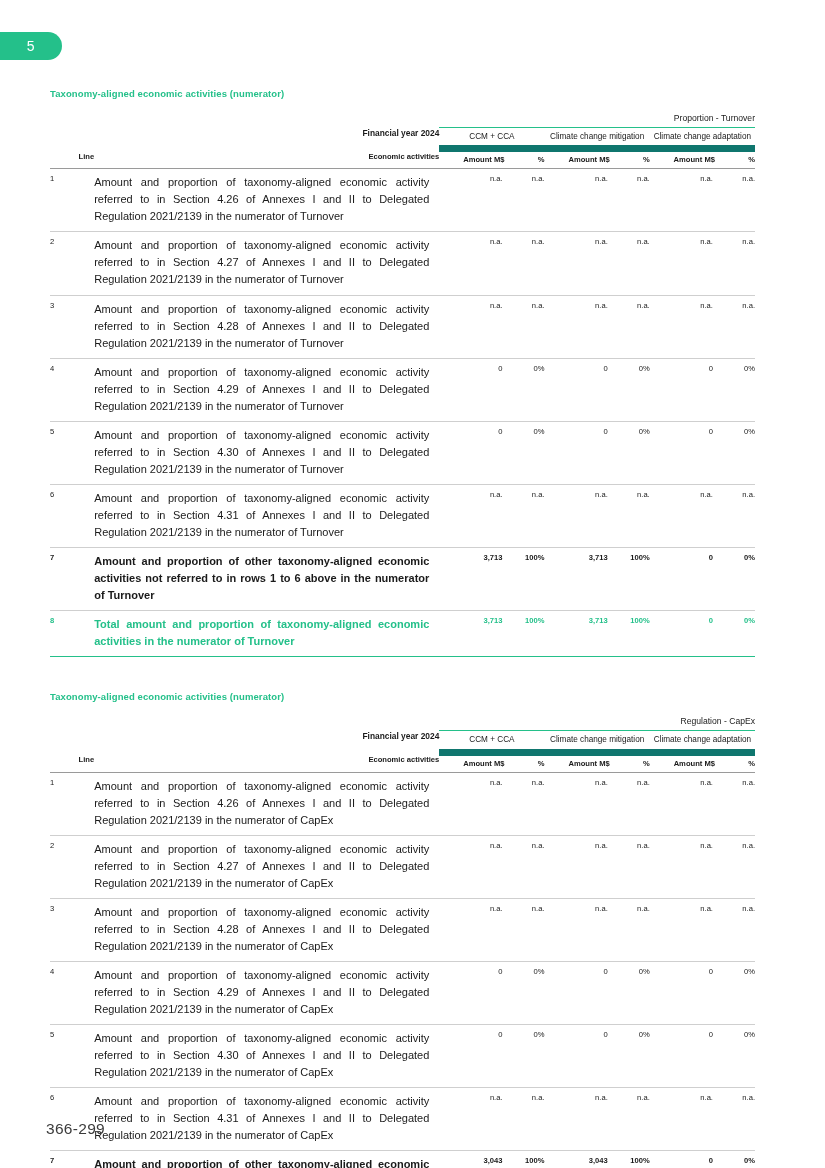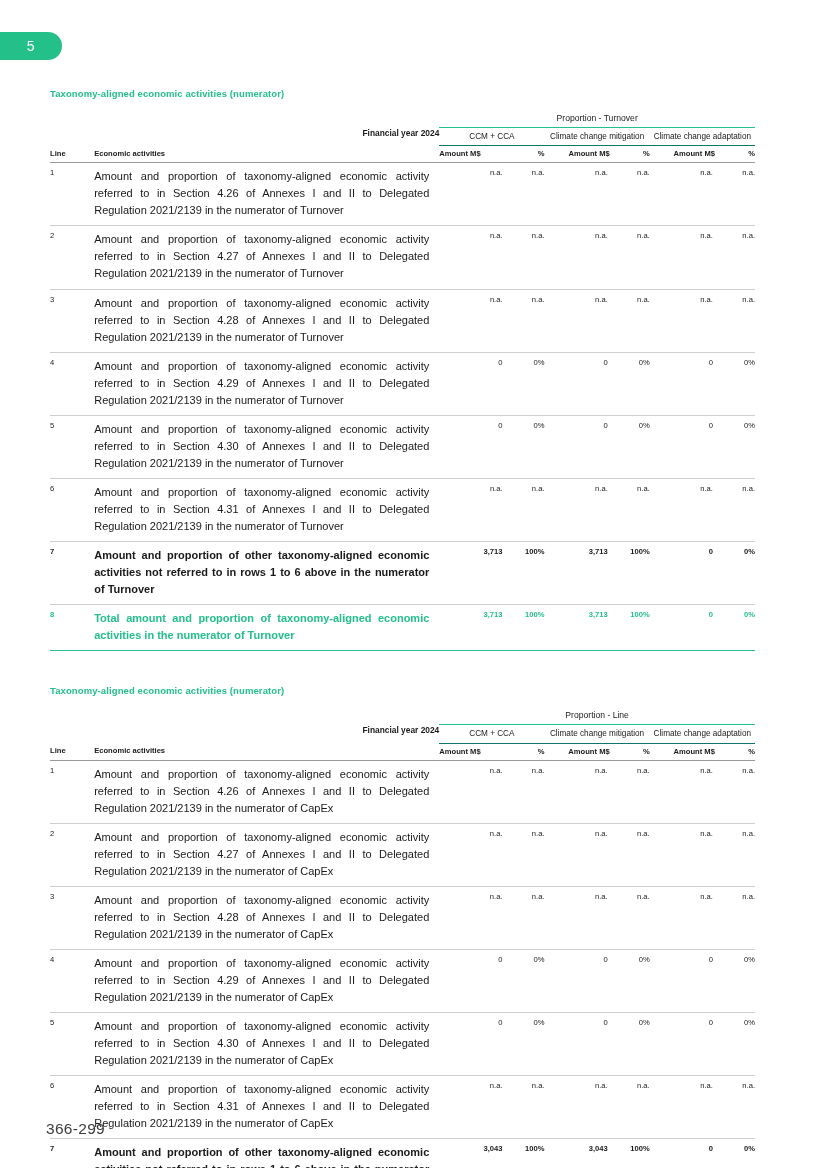--- a/index.html
+++ b/index.html
@@ -59,54 +59,54 @@
     padding: 0;
     vertical-align: top;
   }
   
   col.c-line   { width: 42px; }
   col.c-act    { width: 328px; }
   col.c-amt    { width: 62px; }
   col.c-pct    { width: 38px; }
 
   .prop-head {
-    text-align: center;
+    text-align: right;
     font-size: 8.6px;
     font-weight: normal;
     color: #1a1a1a;
     padding-bottom: 4px !important;
     border-bottom: 1px solid #24c08a;
   }
   .grp-head {
     text-align: center;
     font-size: 8.2px;
     font-weight: normal;
     color: #1a1a1a;
     line-height: 1.25;
     padding: 4px 0 3px 0 !important;
   }
   .grp-head.with-rule {
-    border-bottom: 1px solid #0f766e;
+    border-bottom: 7px solid #0f766e;
   }
   .fy-cell {
     font-size: 8.4px;
     font-weight: bold;
     color: #1a1a1a;
     vertical-align: bottom;
     padding-bottom: 3px !important;
     text-align: right;
   }
   .colhead {
     font-size: 7.6px;
     font-weight: bold;
     color: #1a1a1a;
     padding: 3px 0 4px 0 !important;
     border-bottom: 1px solid #9a9a9a;
   }
-  .colhead.left { text-align: left; margin-left: 8px; }
+  .colhead.left { text-align: right; margin-left: 8px; }
   .colhead.right { text-align: right; }
 
   tr.data-row td {
     border-bottom: 1px solid #cfcfcf;
     padding: 5px 0 6px 0 !important;
   }
   tr.data-row td.line {
     font-size: 7.6px;
     color: #1a1a1a;
   }
@@ -278,21 +278,21 @@
               <col class="c-amt">
               <col class="c-pct">
               <col class="c-amt">
               <col class="c-pct">
               <col class="c-amt">
               <col class="c-pct">
             </colgroup>
             <thead>
               <tr>
                 <td colspan="2"></td>
-                <th colspan="6" class="prop-head">Proportion - Line</th>
+                <th colspan="6" class="prop-head">Regulation - CapEx</th>
               </tr>
               <tr>
                 <td colspan="2" class="fy-cell">Financial year 2024</td>
                 <th colspan="2" class="grp-head with-rule">CCM + CCA</th>
                 <th colspan="2" class="grp-head with-rule">Climate change mitigation</th>
                 <th colspan="2" class="grp-head with-rule">Climate change adaptation</th>
               </tr>
               <tr>
                 <th class="colhead left">Line</th>
                 <th class="colhead left">Economic activities</th>

